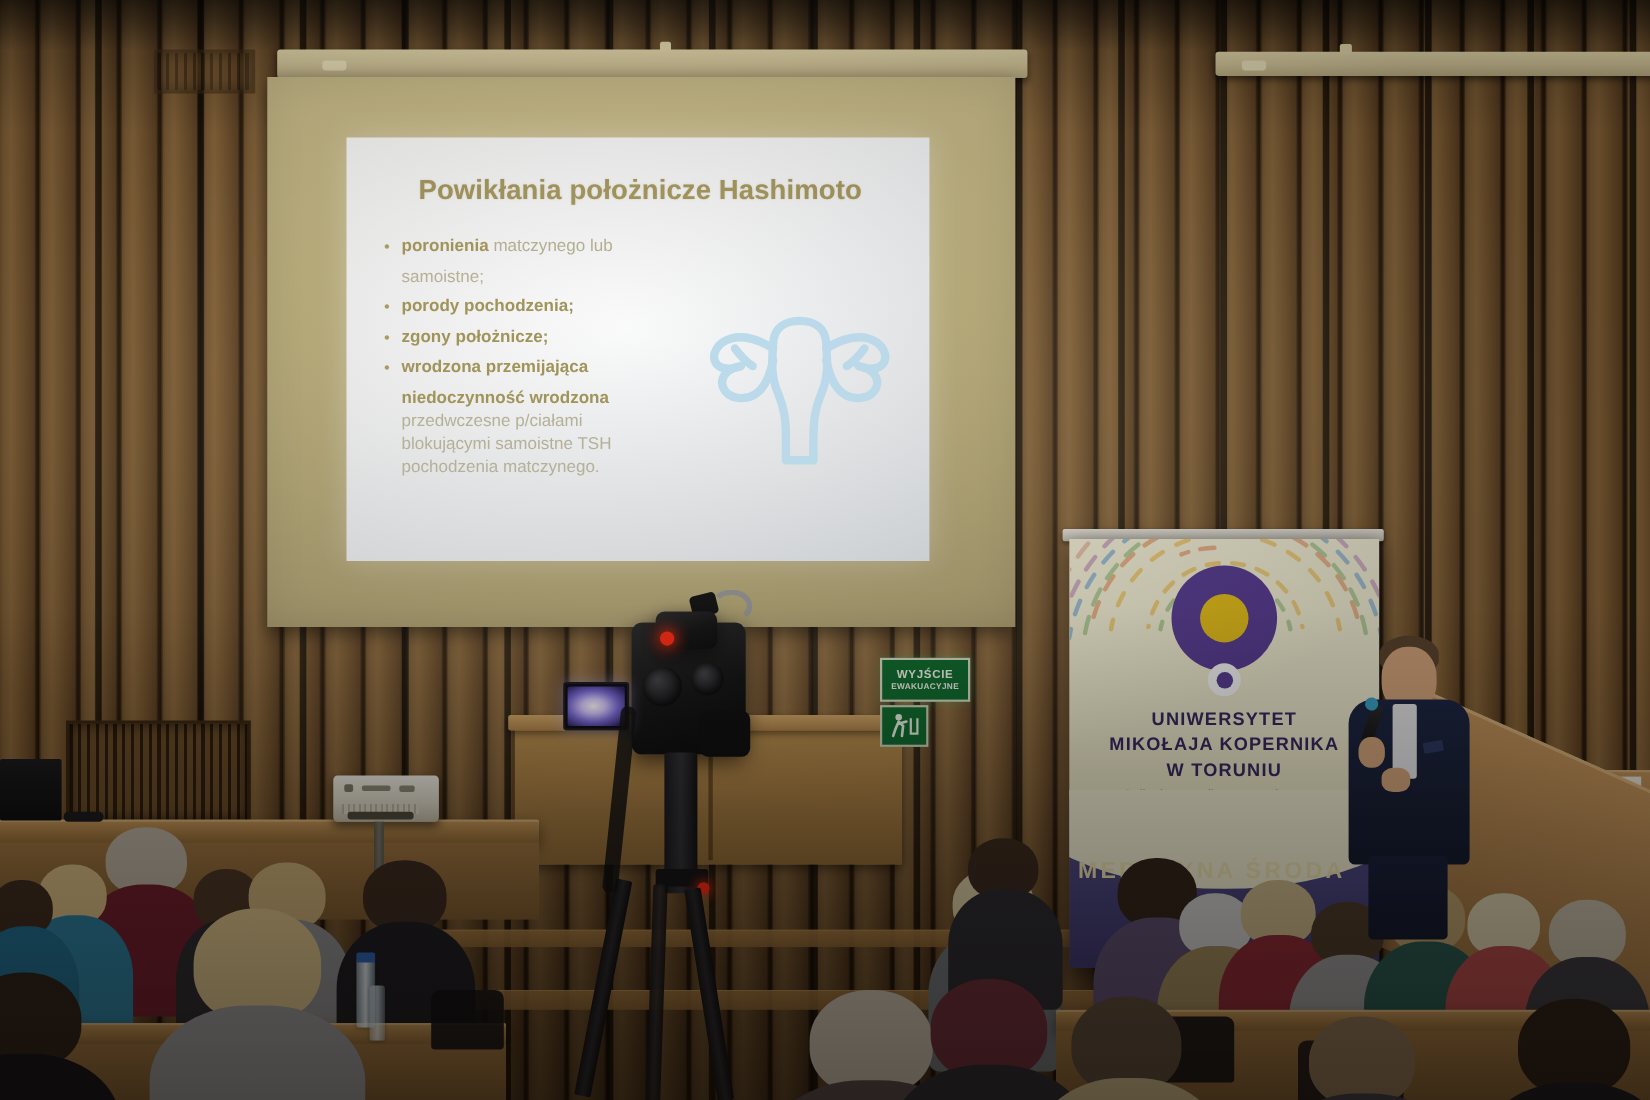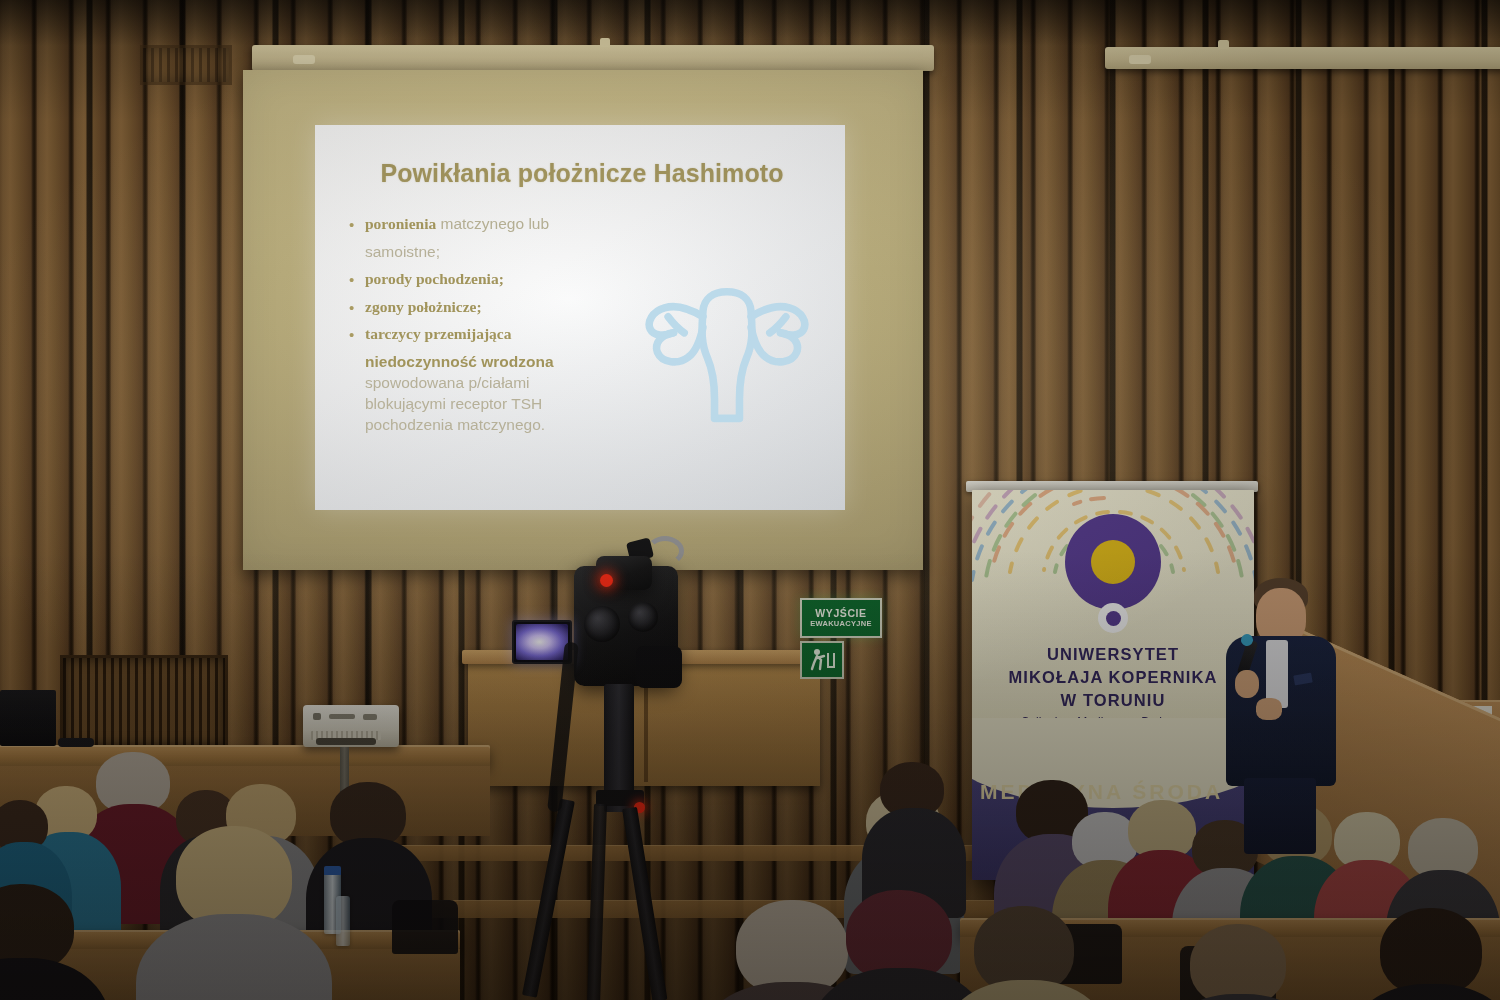--- a/index.html
+++ b/index.html
@@ -65,21 +65,21 @@
   .slide-inner{ position:absolute; inset:0; padding:26px 30px 0 34px; }
 
   .slide-title {
     color:#a89a5f; font-size:25px; font-weight:bold; letter-spacing:.1px;
     text-align:center; padding:8px 0 0 0; text-shadow:0 0 2px rgba(168,154,95,.35);
   }
   .bullets { margin-top:26px; position:relative; z-index:2; }
   .b-row { display:flex; margin-bottom:7px; line-height:1.30; }
   .b-dot { color:#a99b62; font-size:15px; width:16px; flex:0 0 16px; padding-top:1px;}
   .b-txt { font-size:15.5px; color:#b4ae92; max-width:255px; }
-  .b-txt b { color:#a1945b; font-weight:bold;font-family:Liberation Serif, serif; }
+  .b-txt b { color:#a1945b; font-weight:bold; }
   .b-cont { font-size:15.5px; color:#b6b098; margin-left:16px; max-width:262px; line-height:1.35; }
 
   
   .uterus-wrap{
     position:absolute; right:28px; top:140px; width:180px; height:165px;
     opacity:.95; z-index:1;
   }
 
   
   .podium-front{
@@ -287,25 +287,25 @@
             <span class="b-txt"><b>porody pochodzenia;</b></span>
           </div>
 
           <div class="b-row">
             <span class="b-dot">•</span>
             <span class="b-txt"><b>zgony położnicze;</b></span>
           </div>
 
           <div class="b-row">
             <span class="b-dot">•</span>
-            <span class="b-txt"><b>tarczycy przemijająca</b></span>
+            <span class="b-txt"><b>wrodzona przemijająca</b></span>
           </div>
           <div class="b-cont" style="color:#a1945b;font-weight:bold;">niedoczynność wrodzona</div>
-          <div class="b-cont">spowodowana p/ciałami</div>
-          <div class="b-cont">blokującymi receptor TSH</div>
+          <div class="b-cont">przedwczesne p/ciałami</div>
+          <div class="b-cont">blokującymi samoistne TSH</div>
           <div class="b-cont">pochodzenia matczynego.</div>
 
         </div>
       </div>
     </div>
   </div>
 
   <div class="podium-front" style="left:468px;top:658px;width:352px;height:128px;"></div>
   <div style="position:absolute;left:462px;top:650px;width:364px;height:14px;background:linear-gradient(to bottom,#d3a868,#b1834a);border-radius:2px;box-shadow:0 3px 7px rgba(0,0,0,.45);"></div>
   <div style="position:absolute;left:644px;top:664px;width:4px;height:118px;background:rgba(60,36,12,.55);"></div>

